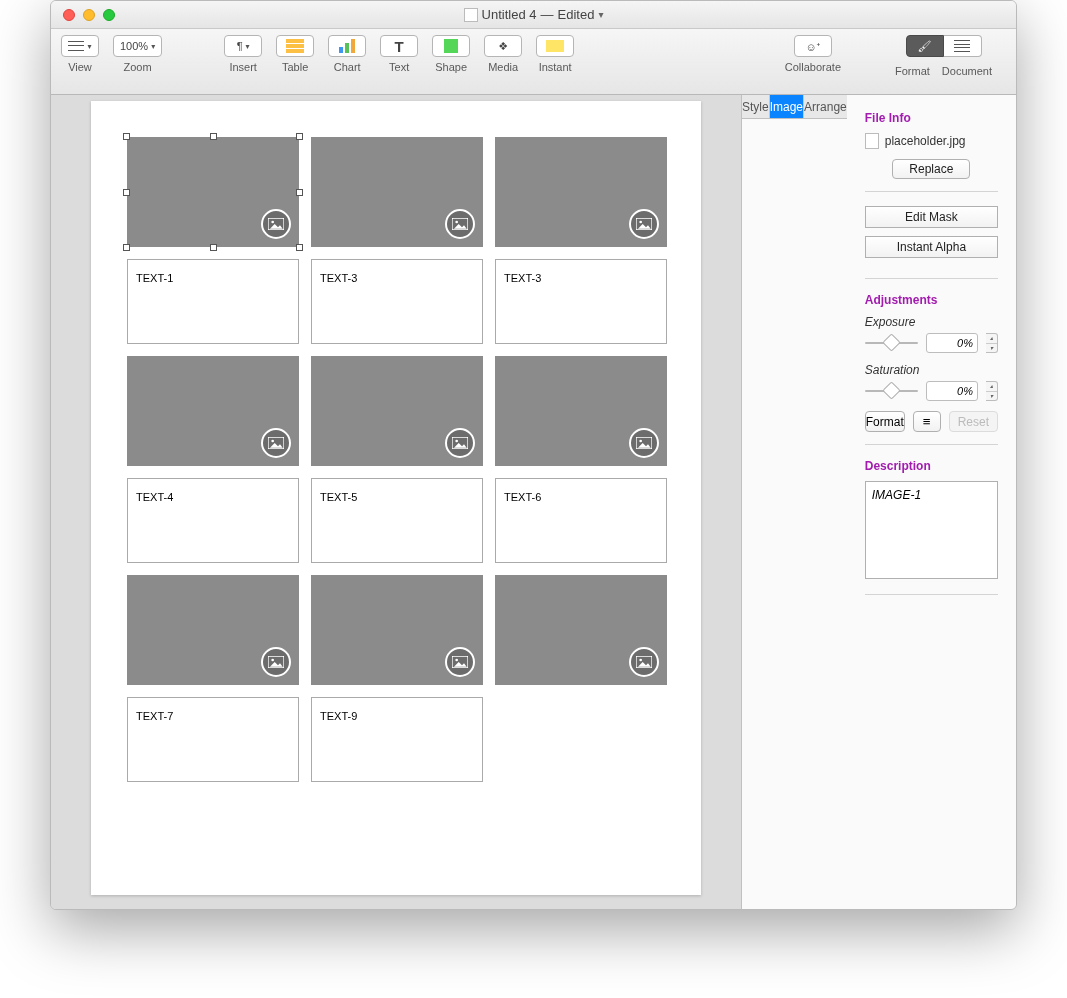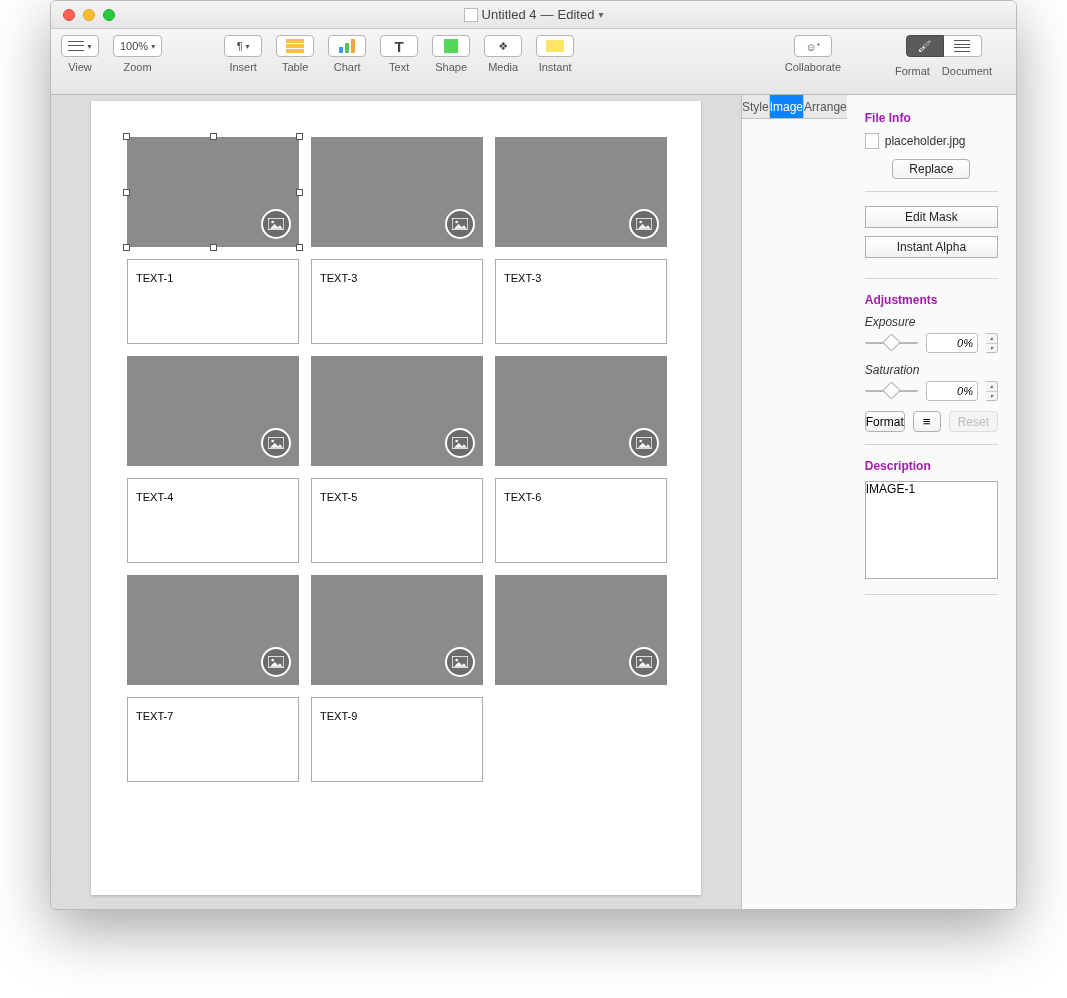--- a/index.html
+++ b/index.html
@@ -62,21 +62,21 @@
 .slider-track { position: absolute; top: 6px; left: 0; right: 0; height: 2px; background: #b8b8b8; border-radius: 1px; }
 .slider-thumb { position: absolute; top: 0; width: 13px; height: 13px; background: #fff; border: 1px solid #b0b0b0; border-radius: 2px; transform: rotate(45deg); margin-top: 0; }
 .val-box { width: 52px; height: 20px; border: 1px solid #bdbdbd; border-radius: 3px; background: #fff; font-size: 11px; text-align: right; padding-right: 4px; display: flex; align-items: center; justify-content: flex-end; }
 .stepper { width: 12px; height: 20px; border: 1px solid #bdbdbd; border-left: none; border-radius: 0 3px 3px 0; background: #f5f5f5; display: flex; flex-direction: column; }
 .stepper div { flex: 1; font-size: 6px; text-align: center; line-height: 8px; color: #666; }
 .stepper div:first-child { border-bottom: 1px solid #ccc; }
 .adj-btn-row { display: flex; gap: 8px; margin-top: 6px; }
 .adj-btn-row .b1 { flex: 1; padding: 2px 0; font-size: 12px; border: 1px solid #b0b0b0; border-radius: 4px; background: linear-gradient(#fff,#f2f2f2); }
 .adj-btn-row .b2 { width: 36px; padding: 2px 0; border: 1px solid #b0b0b0; border-radius: 4px; background: linear-gradient(#fff,#f2f2f2); display: flex; align-items: center; justify-content: center; }
 .adj-btn-row .b3 { width: 64px; padding: 2px 0; font-size: 12px; border: 1px solid #dcdcdc; border-radius: 4px; background: #f4f4f4; color: #bbb; }
-.desc-field { width: 100%; height: 98px; border: 1px solid #b0b0b0; background: #fff; padding: 0; font-size: 12px; resize: none; font-family: inherit; }
+.desc-field { width: 100%; height: 98px; border: 1px solid #b0b0b0; background: #fff; padding: 6px; font-size: 12px; resize: none; font-family: inherit; font-style: italic; }
 
 .table-icon { width: 18px; height: 14px; display: inline-block; }
 .table-icon span { display: block; height: 4px; background: #fcc044; margin-bottom: 1px; }
 .chart-icon { display: flex; align-items: flex-end; gap: 2px; height: 14px; }
 .chart-icon span { width: 4px; }
 .shape-icon { width: 14px; height: 14px; background: #54d658; }
 .text-icon { font-size: 15px; font-weight: 600; }
 .doc-lines { width: 16px; height: 14px; display: flex; flex-direction: column; justify-content: space-around; }
 .doc-lines span { height: 1px; background: #555; display: block; }
 </style>

